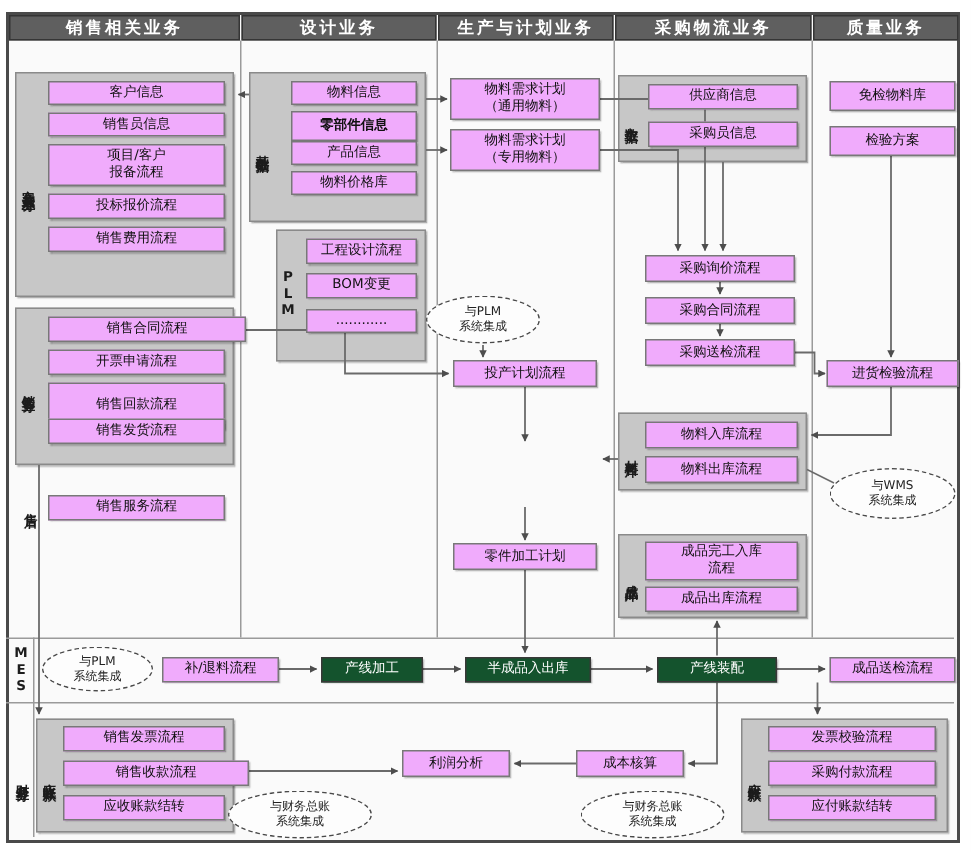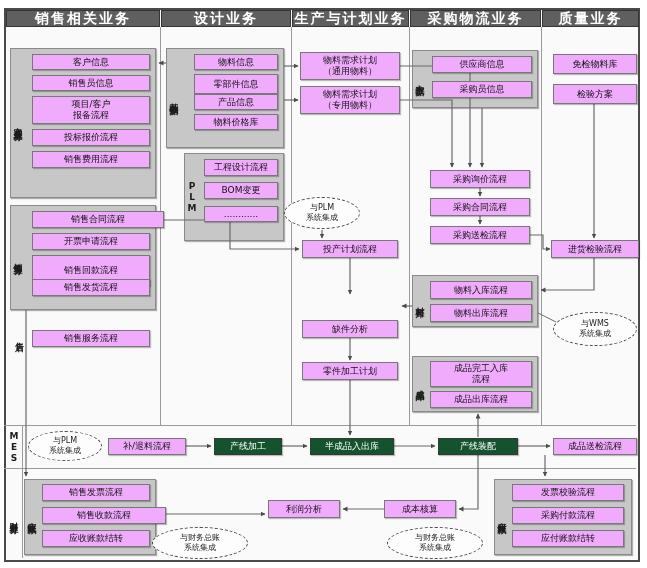--- a/index.html
+++ b/index.html
@@ -7,21 +7,21 @@
     position:relative;width:647px;height:568px;background:#ffffff;
     font-family:"DejaVu Sans","Liberation Sans",sans-serif;color:#161616;
     overflow:hidden;
   }
   .frame{
     position:absolute;left:4px;top:8px;width:632px;height:550px;
     border:2px solid #4a4a4a;background:#fafafa;z-index:0;
   }
   .divider{position:absolute;background:#9a9a9a;z-index:1;}
   .hdr{
-    position:absolute;background:#5f5f5f;color:#ffffff;font-size:14px;font-weight:bold;
+    position:absolute;background:#5f5f5f;color:#ffffff;font-size:11px;font-weight:bold;
     display:flex;align-items:center;justify-content:center;letter-spacing:2px;
     border:1px solid #353535;box-sizing:border-box;z-index:3;
   }
   .group{
     position:absolute;background:#c7c7c7;border:1px solid #8a8a8a;box-sizing:border-box;
     box-shadow:1px 1px 1px rgba(0,0,0,.3);z-index:1;
   }
   .glabel{
     position:absolute;left:2px;top:50%;transform:translateY(-50%);
     writing-mode:vertical-rl;text-orientation:upright;
@@ -137,32 +137,31 @@
     <div class="box" style="left: 32px; top: 96px; width: 118px; height: 28px;">项目/客户
 报备流程</div>
     <div class="box" style="left: 32px; top: 129px; width: 118px; height: 17px;">投标报价流程</div>
     <div class="box" style="left: 32px; top: 151px; width: 118px; height: 17px;">销售费用流程</div>
     <div class="box" style="left: 32px; top: 211px; width: 132px; height: 17px;">销售合同流程</div>
     <div class="box" style="left: 32px; top: 233px; width: 118px; height: 17px;">开票申请流程</div>
     <div class="box" style="left: 32px; top: 255px; width: 118px; height: 31px;">销售回款流程</div>
     <div class="box" style="left: 32px; top: 279px; width: 118px; height: 17px;">销售发货流程</div>
     <div class="box" style="left: 32px; top: 330px; width: 118px; height: 17px;">销售服务流程</div>
     <div class="box" style="left: 194px; top: 54px; width: 84px; height: 16px;">物料信息</div>
-    <div class="box" style="left: 194px; top: 74px; width: 84px; height: 20px;">零部件信息</div>
+    <div class="box" style="left: 194px; top: 74px; width: 84px; height: 20px; font-weight: bold;">零部件信息</div>
     <div class="box" style="left: 194px; top: 94px; width: 84px; height: 16px;">产品信息</div>
     <div class="box" style="left: 194px; top: 114px; width: 84px; height: 16px;">物料价格库</div>
     <div class="box" style="left: 204px; top: 159px; width: 74px; height: 17px;">工程设计流程</div>
     <div class="box" style="left: 204px; top: 182px; width: 74px; height: 17px;">BOM变更</div>
     <div class="box" style="left: 204px; top: 206px; width: 74px; height: 16px;">............</div>
     <div class="box" style="left: 300px; top: 52px; width: 100px; height: 28px;">物料需求计划
 （通用物料）</div>
     <div class="box" style="left: 300px; top: 86px; width: 100px; height: 28px;">物料需求计划
 （专用物料）</div>
     <div class="box" style="left: 302px; top: 240px; width: 96px; height: 18px;">投产计划流程</div>
-    <div class="box" style="left: 302px; top: 320px; width: 96px; height: 18px;">缺件分析</div>
     <div class="box" style="left: 302px; top: 362px; width: 96px; height: 18px;">零件加工计划</div>
     <div class="box" style="left: 432px; top: 56px; width: 100px; height: 17px;">供应商信息</div>
     <div class="box" style="left: 432px; top: 81px; width: 100px; height: 17px;">采购员信息</div>
     <div class="box" style="left: 430px; top: 170px; width: 100px; height: 18px;">采购询价流程</div>
     <div class="box" style="left: 430px; top: 198px; width: 100px; height: 18px;">采购合同流程</div>
     <div class="box" style="left: 430px; top: 226px; width: 100px; height: 18px; text-align: center;">采购送检流程</div>
     <div class="box" style="left: 430px; top: 281px; width: 102px; height: 18px;">物料入库流程</div>
     <div class="box" style="left: 430px; top: 304px; width: 102px; height: 18px;">物料出库流程</div>
     <div class="box" style="left: 430px; top: 361px; width: 102px; height: 26px;">成品完工入库
 流程</div>

